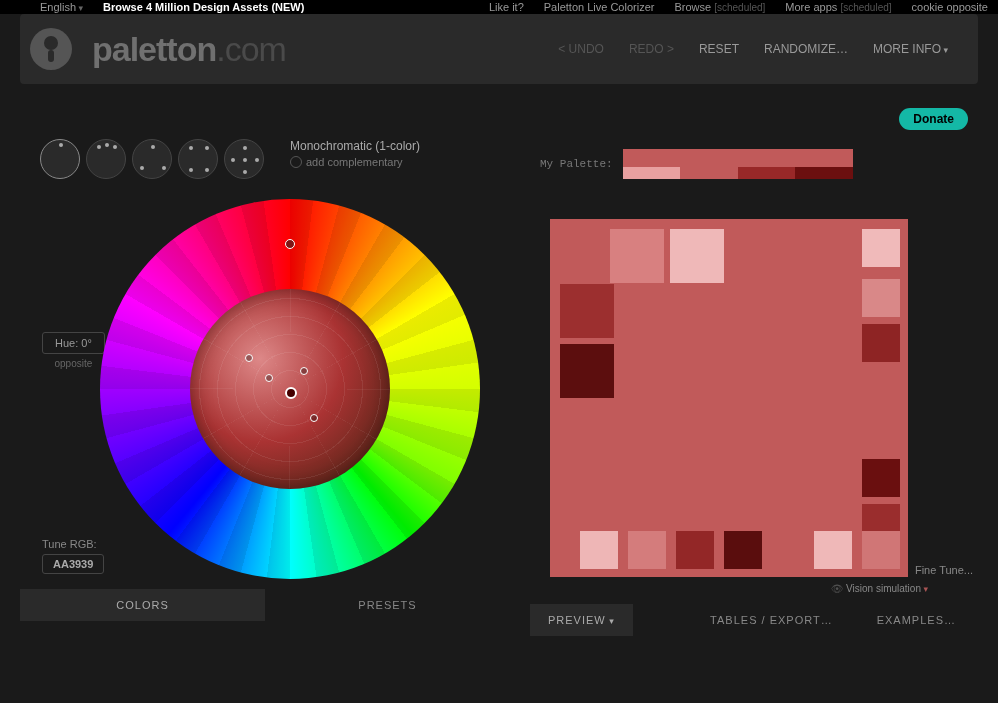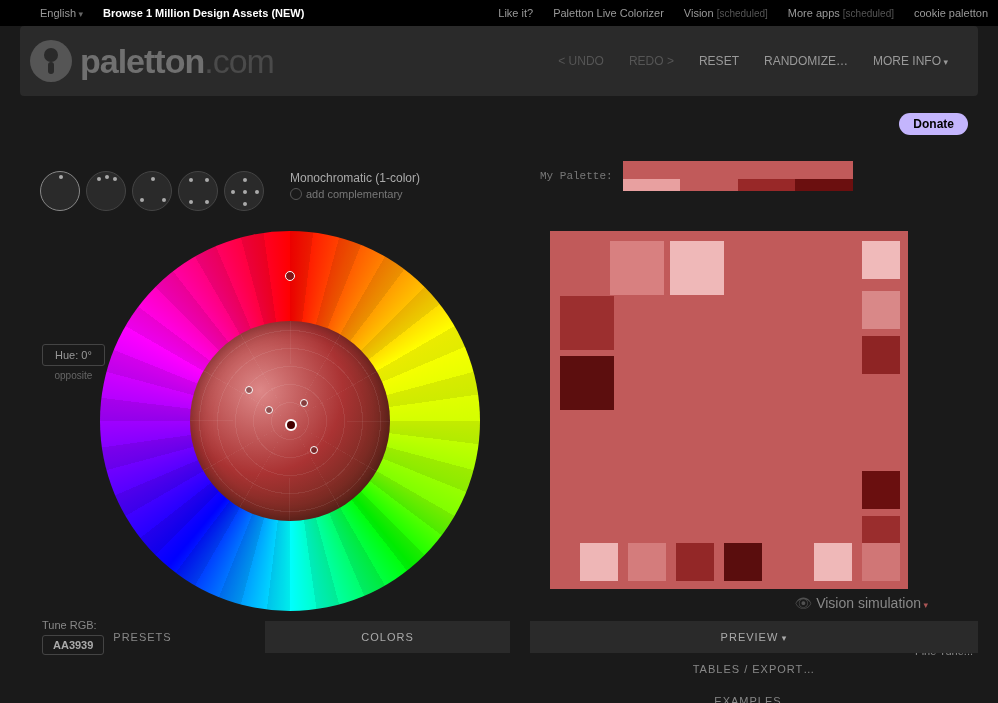--- a/index.html
+++ b/index.html
@@ -7,21 +7,21 @@
   background: #1a1a1a;
   font-family: Arial, Helvetica, sans-serif;
   color: #888;
   width: 998px;
   height: 703px;
   overflow: hidden;
   font-size: 12px;
 }
 .topbar {
   background: #000;
-  height: 26px;
+  height: 14px;
   display: flex;
   align-items: center;
   padding: 0 10px 0 40px;
   font-size: 11px;
   color: #999;
 }
 .topbar-left { display: flex; gap: 20px; align-items: center; }
 .topbar-right { margin-left: auto; display: flex; gap: 20px; align-items: center; }
 .browse-link { color: #fff; font-weight: bold; }
 .sched { color: #555; font-size: 10px; }
@@ -29,21 +29,21 @@
 
 .header {
   background: #2a2a2a;
   height: 70px;
   display: flex;
   align-items: center;
   padding: 0 30px 0 10px;
   border-radius: 4px;
   margin: 0 20px;
 }
-.logo { display: flex; align-items: center; gap: 8px; }
+.logo { display: flex; align-items: center; gap: 20px; }
 .logo-mark {
   width: 42px; height: 42px; border-radius: 50%;
   background: #555;
   display: flex; align-items: center; justify-content: center;
   position: relative;
 }
 .logo-mark::before {
   content: ""; width: 14px; height: 14px; border-radius: 50%;
   background: #2a2a2a; position: absolute; top: 8px; left: 14px;
 }
@@ -60,40 +60,39 @@
 .ha-item.caret::after { content: " ▾"; font-size: 9px; }
 
 .main {
   display: flex;
   padding: 10px 20px 0 20px;
   gap: 0;
   position: relative;
 }
 .donate {
   position: absolute;
-  right: 30px; top: 17px;
-  background: #c4b5fd;
+  right: 30px; top: 24px;
+  background: #14b8a6;
   color: #000;
   font-weight: bold;
   padding: 4px 14px;
   border-radius: 12px;
   font-size: 12px;
   cursor: pointer;
 }
 
 .panel-left {
   width: 490px;
   padding-top: 45px;
 }
 .scheme-row {
   display: flex;
   gap: 6px;
   align-items: flex-start;
   padding-left: 20px;
-  margin-top: 20px;
 }
 .dial {
   width: 40px; height: 40px; border-radius: 50%;
   border: 1px solid #444;
   background: #2a2a2a;
   position: relative;
   cursor: pointer;
 }
 .dial.active { border-color: #888; }
 .dial .dot {
@@ -235,52 +234,51 @@
   margin-left: 20px;
 }
 .sw {
   position: absolute;
   width: 38px; height: 38px;
 }
 .sw.big { width: 54px; height: 54px; }
 
 .vision-sim {
   text-align: right;
-  font-size: 14px;
+  font-size: 10px;
   color: #888;
   margin: 6px 50px 0 0;
   cursor: pointer;
 }
 .vision-sim::before { content: "👁 "; opacity: 0.5; }
 .vision-sim::after { content: " ▾"; font-size: 9px; color: #a55; }
 
 .tabs-right {
   display: flex;
   margin-top: 10px;
-  flex-direction: column;
 }
 .tabs-right .tab { flex: none; padding: 10px 22px; }
 .tabs-right .tab.preview { flex: none; padding: 10px 18px; }
 .tabs-right .tab.preview::after { content: " ▾"; font-size: 9px; }
 .tabs-right .spacer { flex: 1; }
 </style>
 </head>
 <body>
 
 <div class="topbar">
   <div class="topbar-left">
     <span class="lang">English</span>
-    <span class="browse-link">Browse 1 Million Design Assets (NEW)</span>
+    <span class="browse-link">Browse 4 Million Design Assets (NEW)</span>
   </div>
   <div class="topbar-right">
     <span>Like it?</span>
     <span>Paletton Live Colorizer</span>
-    <span><span>Vision</span> <span class="sched">[scheduled]</span></span>
+    <span><span>Browse</span> <span class="sched">[scheduled]</span></span>
     <span><span>More apps</span> <span class="sched">[scheduled]</span></span>
-    <span>cookie paletton</span>
+    <span>cookie opposite</span>
   </div>
 </div>
 
 <div class="header">
   <div class="logo">
     <div class="logo-mark"></div>
     <div class="logo-text"><span>paletton</span><span class="dom">.com</span></div>
   </div>
   <div class="header-actions">
     <span class="ha-item dim">&lt; UNDO</span>
@@ -349,22 +347,22 @@
       </div>
     </div>
 
     <div class="base-rgb">
       <div class="base-rgb-label">Tune RGB:</div>
       <div class="base-rgb-val">AA3939</div>
     </div>
     <div class="fine-tune">Fine Tune...</div>
 
     <div class="tabs-left">
+      <div class="tab active">COLORS</div>
       <div class="tab">PRESETS</div>
-      <div class="tab active">COLORS</div>
     </div>
   </div>
 
   <div class="panel-right">
     <div class="mypalette-row">
       <span class="mypalette-label">My Palette:</span>
       <div class="palette-strip">
         <div class="strip-top" style="background: rgb(193, 90, 90);"></div>
         <div class="strip-bot" id="strip-bot">
             <div style="background: rgb(232, 160, 160);"></div>

